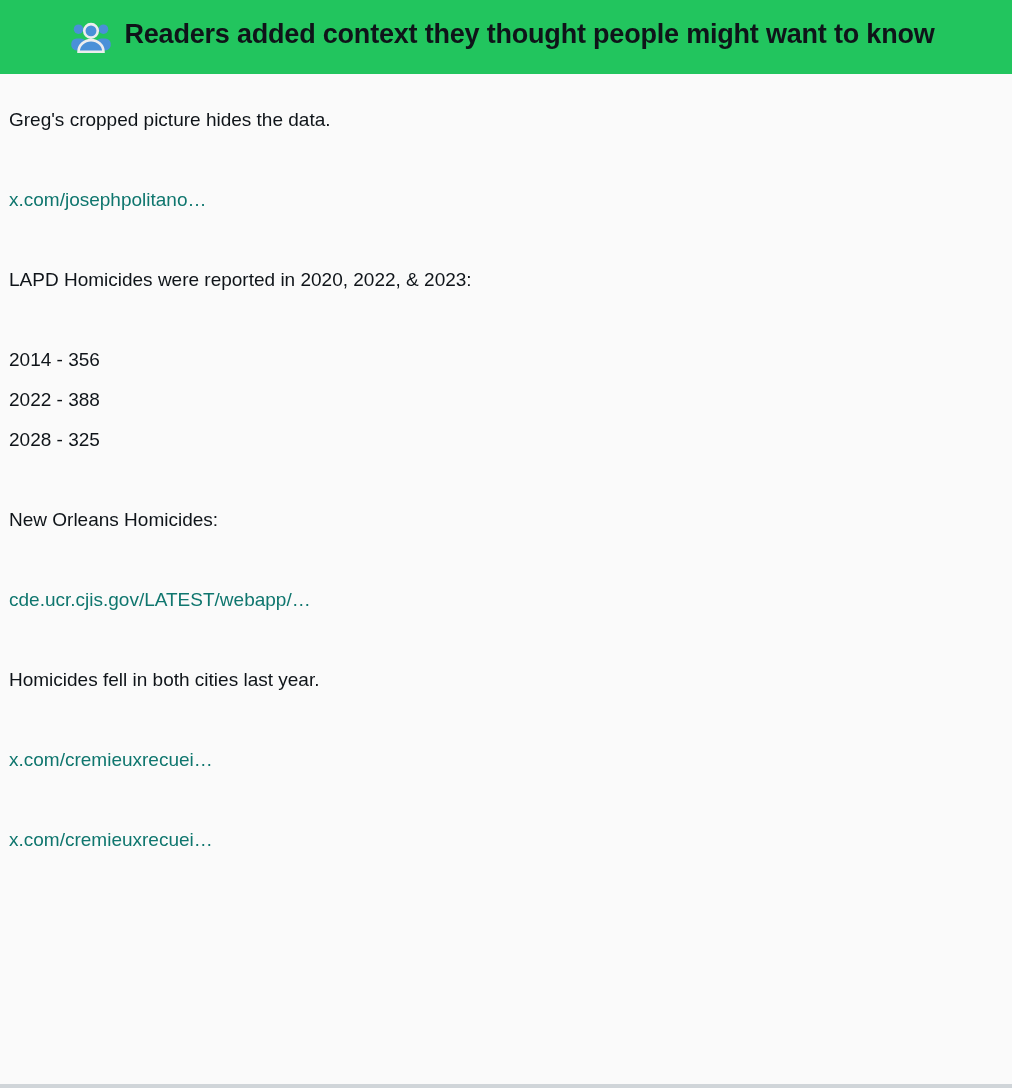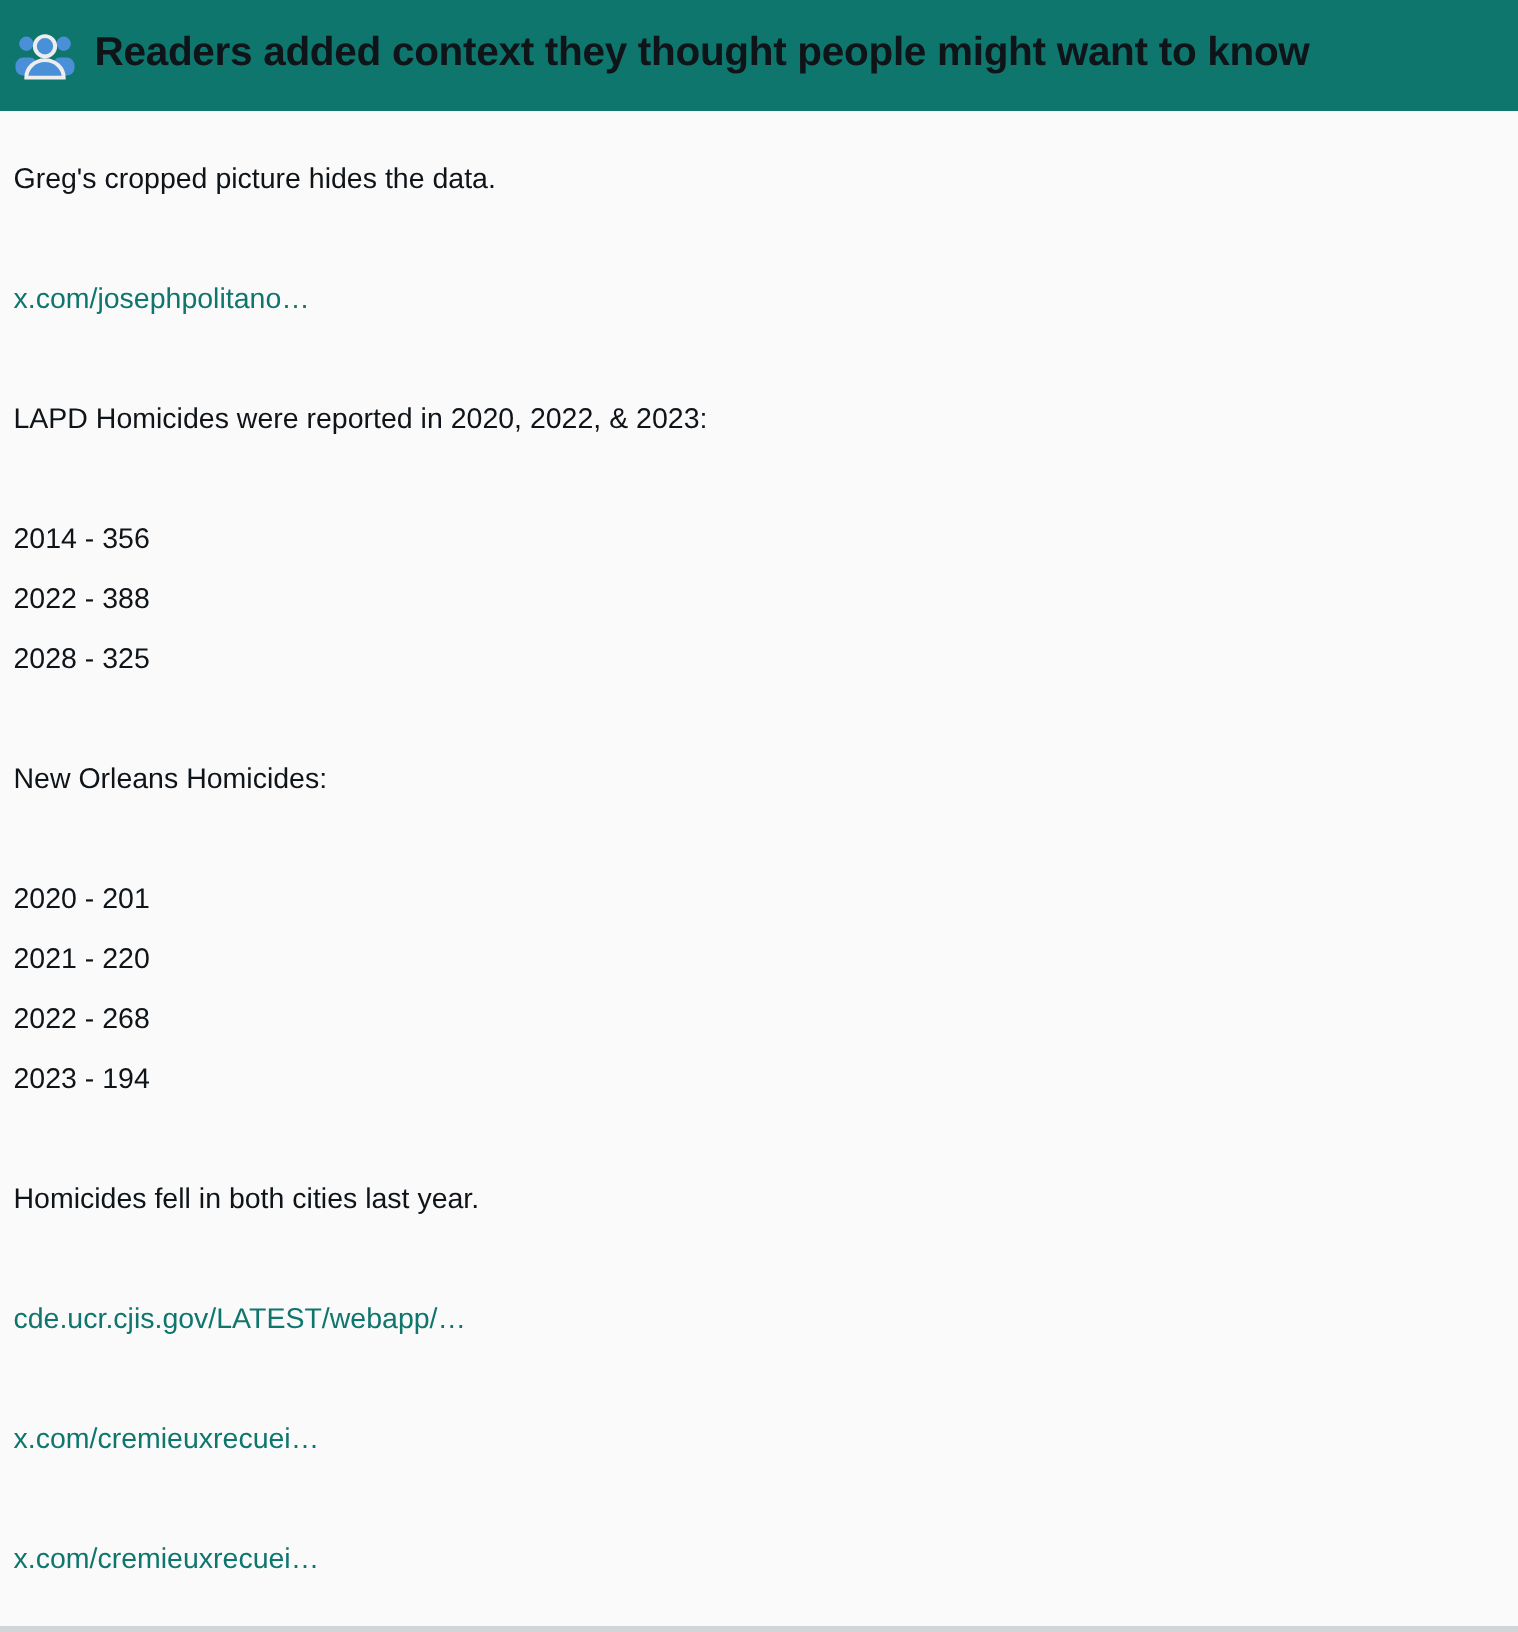--- a/index.html
+++ b/index.html
@@ -12,26 +12,27 @@
     width: 1012px;
     height: 1088px;
     background: #fafafa;
     overflow: hidden;
     font-family: "Liberation Sans", sans-serif;
     color: #0f1419;
     box-sizing: border-box;
   }
   .header {
     height: 74px;
-    background: #0f766e;
+    background: #22c55e;
     display: flex;
     align-items: center;
     gap: 13px;
     padding: 0 16px 6px 10px;
     box-sizing: border-box;
+    justify-content: center;
   }
   .people-icon {
     width: 40px;
     height: 40px;
     flex: 0 0 auto;
     display: flex;
     align-items: center;
     justify-content: center;
     margin-top: 6px;
   }
@@ -104,32 +105,26 @@
     <div class="para">LAPD Homicides were reported in 2020, 2022, &amp; 2023:</div>
 
     <div class="para">
       <span class="stat-line">2014 - 356</span>
       <span class="stat-line">2022 - 388</span>
       <span class="stat-line">2028 - 325</span>
     </div>
 
     <div class="para">New Orleans Homicides:</div>
 
-    <div class="para">
-      <span class="stat-line">2020 - 201</span>
-      <span class="stat-line">2021 - 220</span>
-      <span class="stat-line">2022 - 268</span>
-      <span class="stat-line">2023 - 194</span>
-    </div>
-
-    <div class="para">Homicides fell in both cities last year.</div>
 
     <div class="para">
       <a class="note-link">cde.ucr.cjis.gov/LATEST/webapp/…</a>
     </div>
+
+    <div class="para">Homicides fell in both cities last year.</div>
 
     <div class="para">
       <a class="note-link">x.com/cremieuxrecuei…</a>
     </div>
 
     <div class="para">
       <a class="note-link">x.com/cremieuxrecuei…</a>
     </div>
 
   </div>

